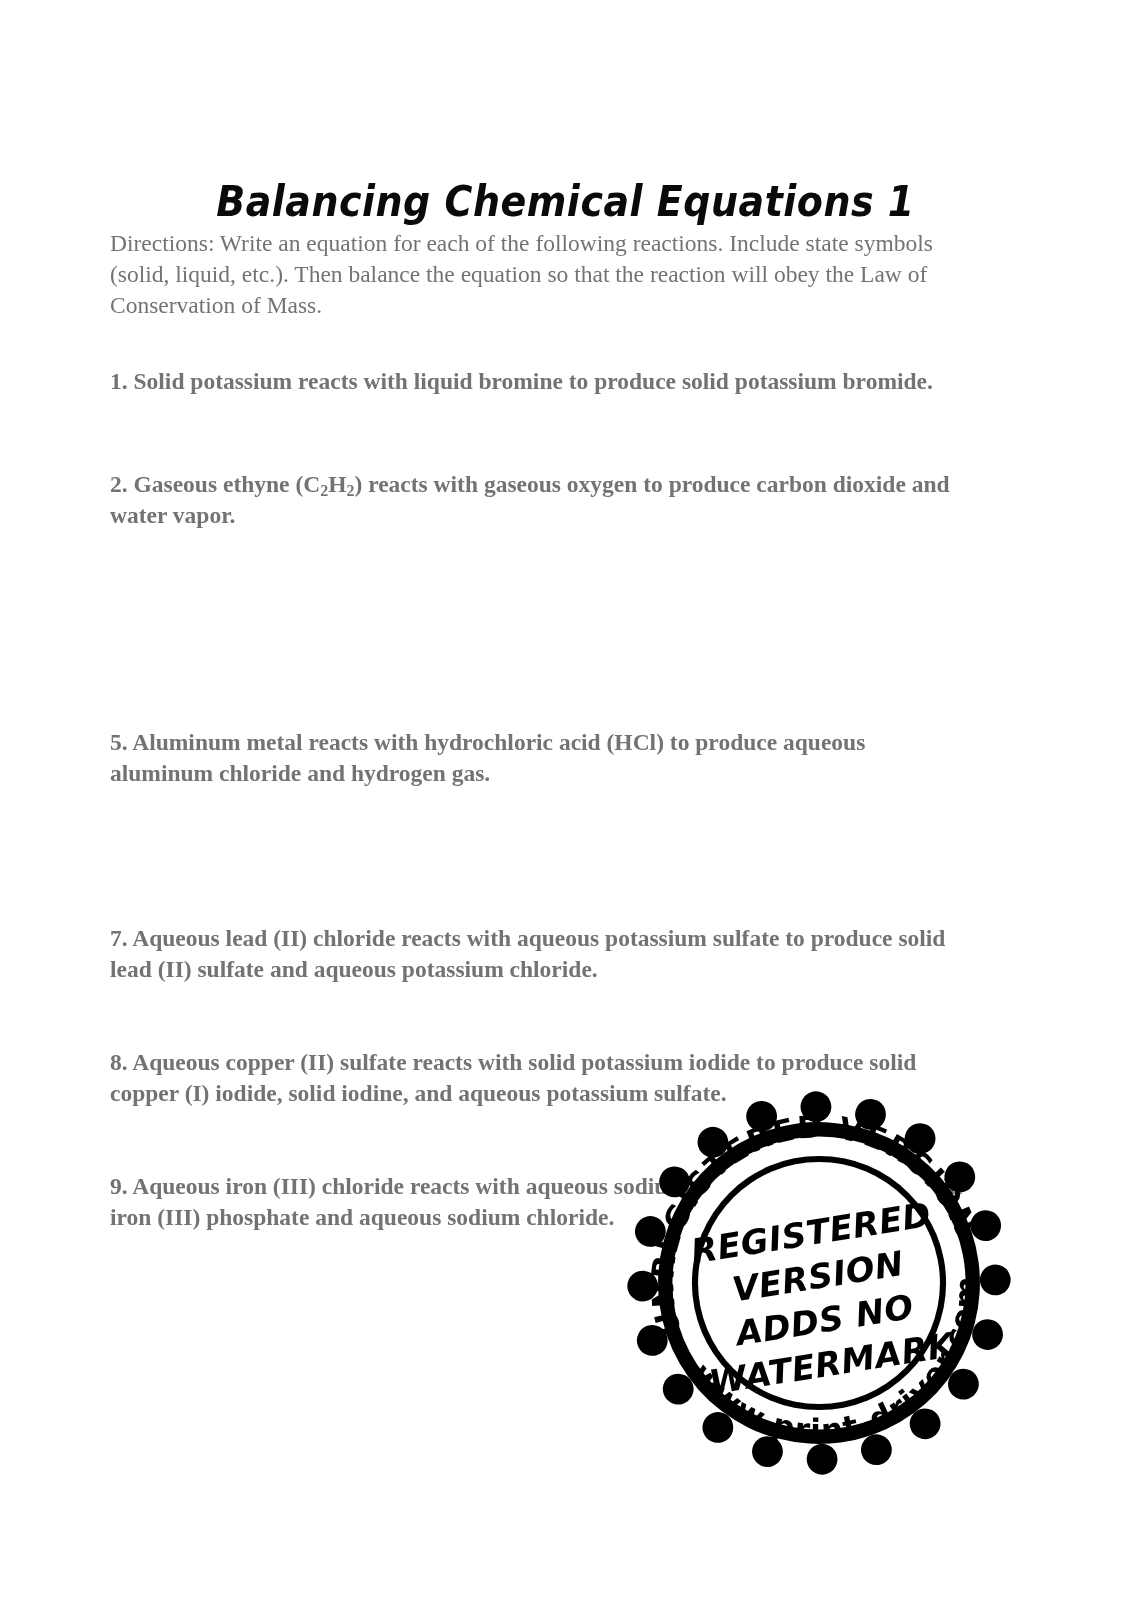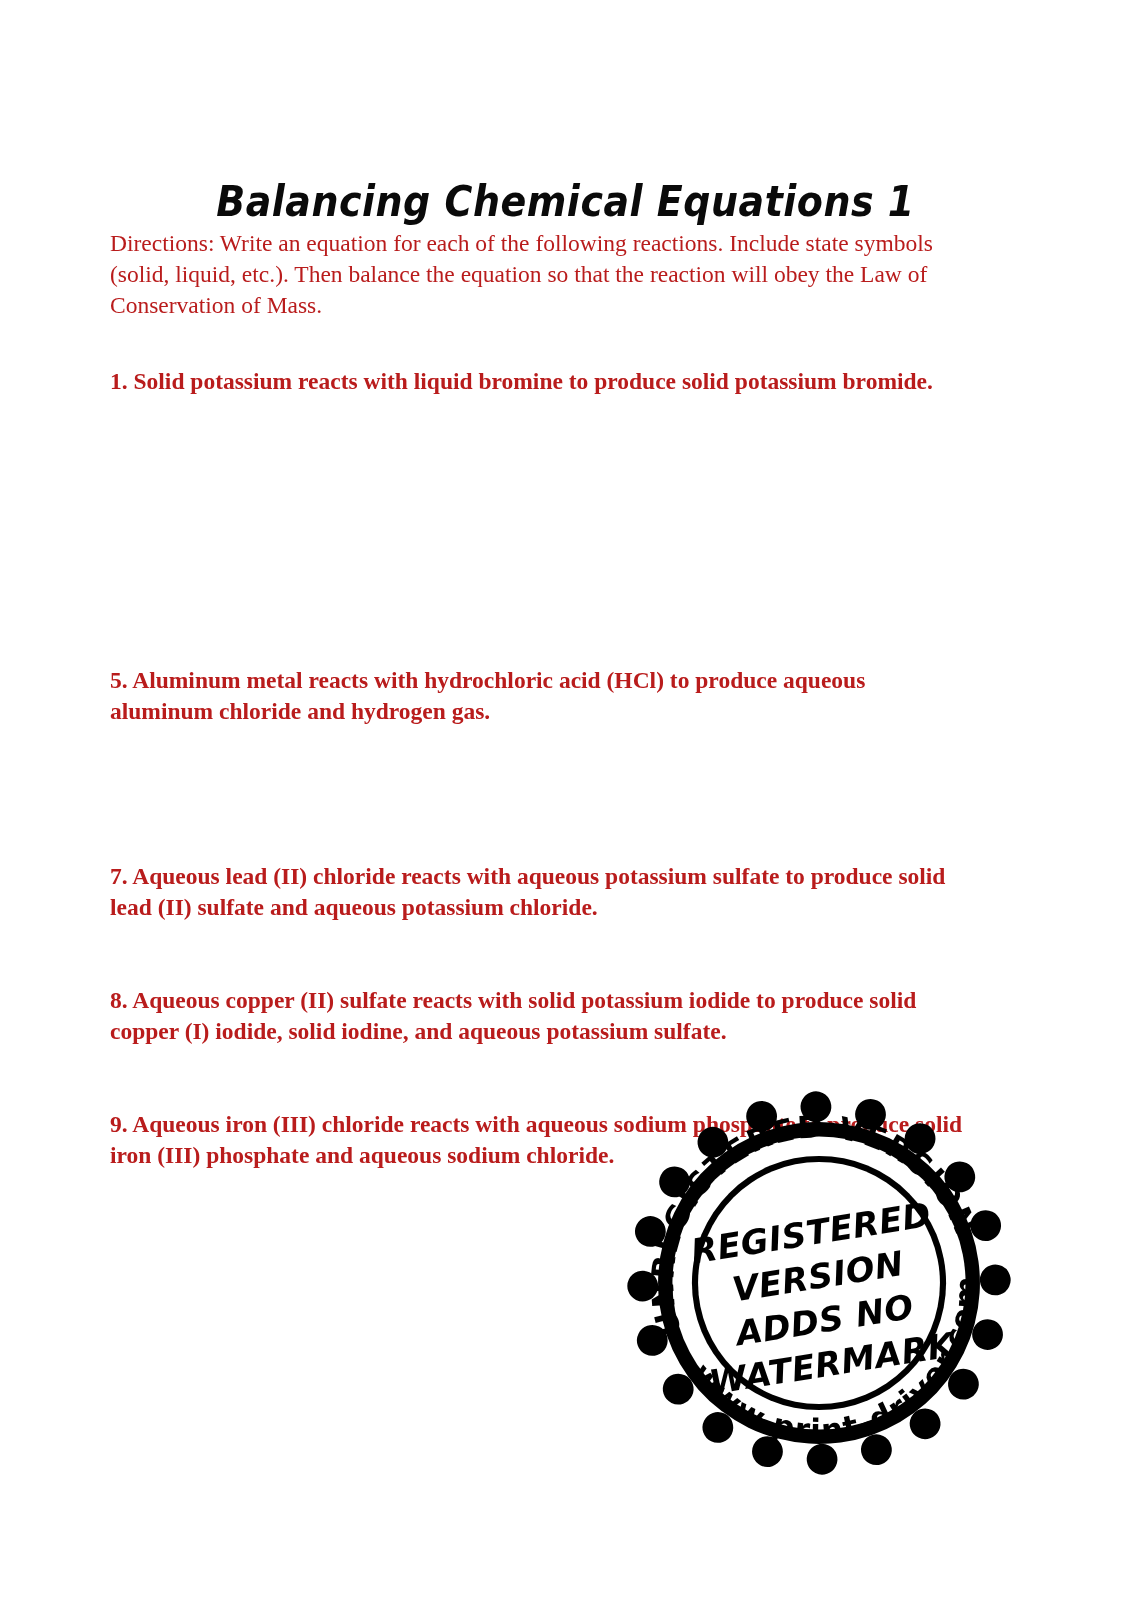--- a/index.html
+++ b/index.html
@@ -43,21 +43,21 @@
     left: 110px;
     top: 228px;
     width: 862px;
   }
 
   .para {
     font-size: 23.5px;
     line-height: 31px;
     text-align: left;
     margin: 0;
-    color: #b91c1c;
+    color: #737373;
     text-rendering: optimizeLegibility;
   }
 
   #directions-paragraph {
     margin-bottom: 0;
   }
 
   .question {
     margin: 0;
     font-weight: bold;
@@ -120,20 +120,24 @@
 
     <div class="spacer-sm"></div>
 
     <p class="para question">
       <span>1.</span>
       <span>Solid potassium reacts with liquid bromine to produce solid potassium bromide.</span>
     </p>
 
     <div class="spacer-lg"></div>
 
+    <p class="para question">
+      <span>2.</span>
+      <span>Gaseous ethyne (C<sub>2</sub>H<sub>2</sub>) reacts with gaseous oxygen to produce carbon dioxide and water vapor.</span>
+    </p>
 
     <div class="spacer-md"></div>
 
 
     <div class="spacer-lg"></div>
 
 
     <div class="spacer-md"></div>
 
     <p class="para question">

